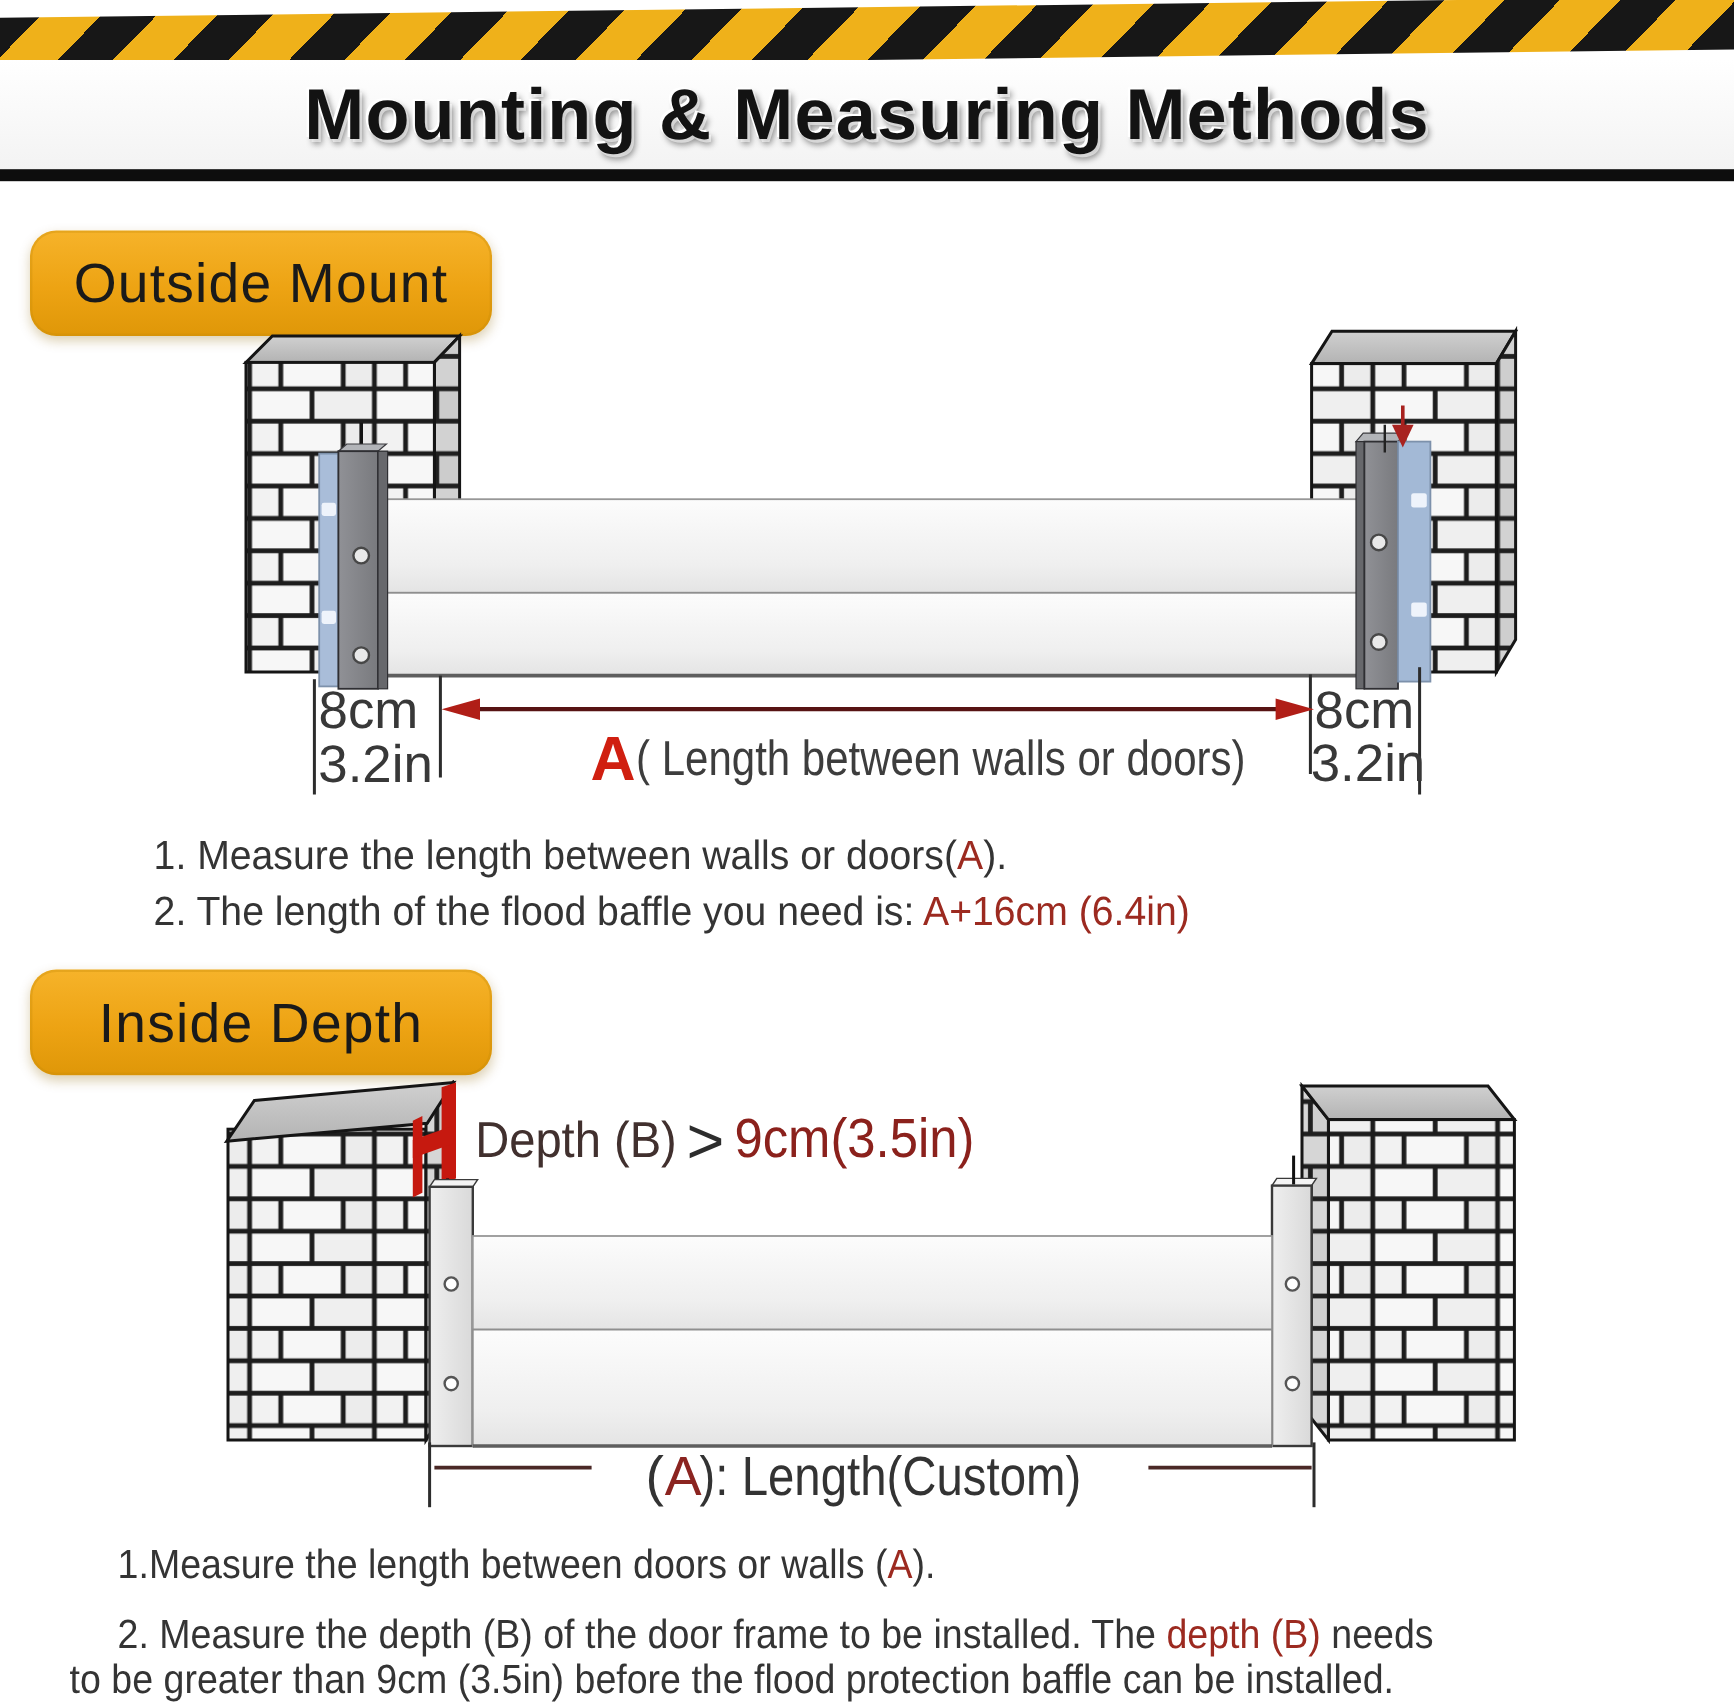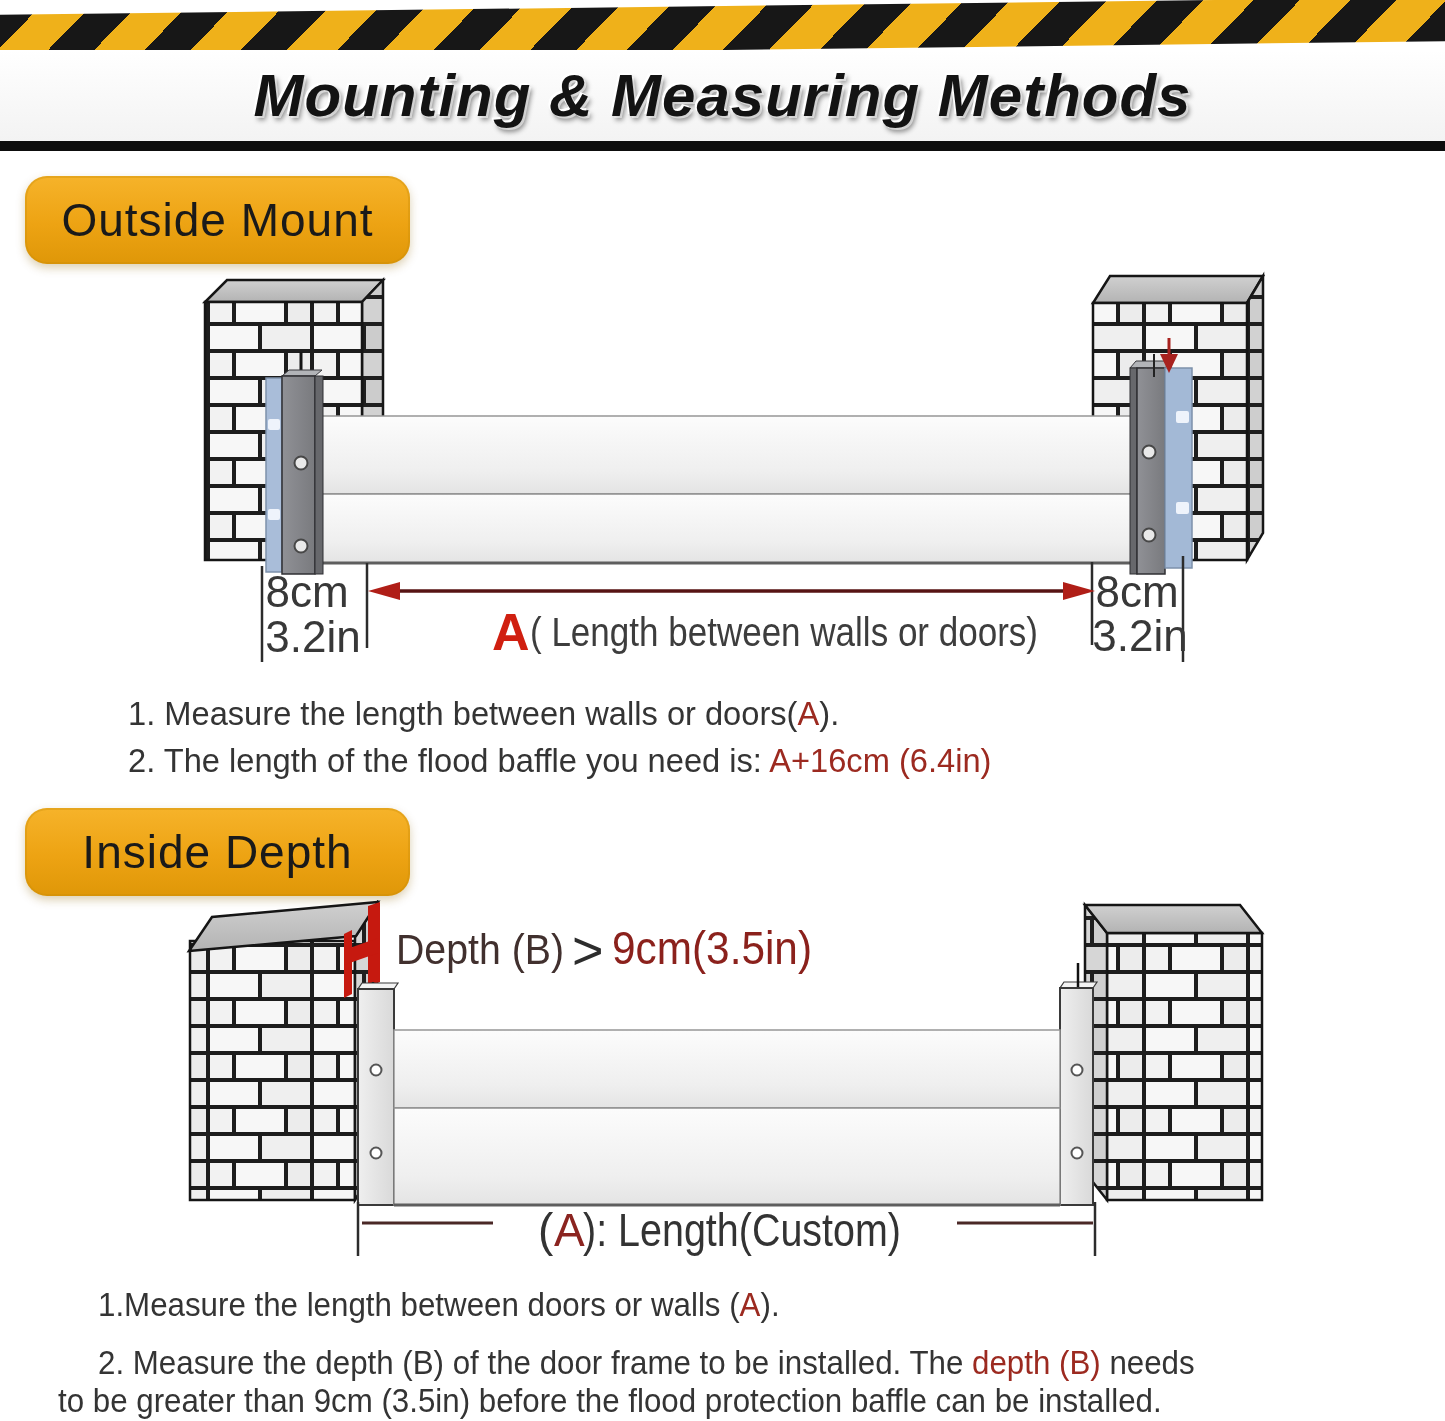--- a/index.html
+++ b/index.html
@@ -6,29 +6,29 @@
   .page{position:relative;width:1445px;height:1421px;background:#ffffff;overflow:hidden;
         font-family:"Liberation Sans",sans-serif;}
   
   .hazard{position:absolute;left:-14px;top:6px;width:1475px;height:44px;
           background:repeating-linear-gradient(135deg,#171717 0 33px,#efb11a 33px 69px);
           transform:rotate(-0.7deg);}
   .titleband{position:absolute;left:0;top:50px;width:100%;height:91px;
              background:linear-gradient(180deg,#ffffff,#f3f3f3);
              display:flex;align-items:center;justify-content:center;}
   .titleband h1{margin:0;font-size:60px;font-weight:bold;color:#131313;letter-spacing:1px;
-             text-shadow:-2px -2px 0 #ffffff,2px 2px 0 rgba(255,255,255,.55),3px 4px 5px rgba(0,0,0,.45);font-style:italic;}
+             text-shadow:-2px -2px 0 #ffffff,2px 2px 0 rgba(255,255,255,.55),3px 4px 5px rgba(0,0,0,.45);}
   .blackbar{position:absolute;left:0;top:141px;width:100%;height:10px;background:#0d0d0d;}
   
   .badge{position:absolute;left:25px;width:385px;height:88px;border-radius:22px;
          background:linear-gradient(180deg,#f6b32a,#eda313 55%,#df9708);
          box-shadow:0 4px 10px rgba(140,100,0,.30), inset 0 0 0 2px rgba(200,140,10,.35);
          display:flex;align-items:center;justify-content:center;
          font-size:46px;color:#1a1a1a;letter-spacing:1px;}
-  .badge-outside{top:176px;text-align:center;}
+  .badge-outside{top:192px;text-align:center;}
   .badge-inside{top:808px;}
   
   .diagram{position:absolute;left:0;width:1445px;}
   #d1{top:262px;height:406px;}
   #d2{top:900px;height:365px;}
   
   .step{position:absolute;margin:0;font-size:34px;color:#343434;white-space:nowrap;
         transform-origin:left center;}
   .sx96{transform:scaleX(0.96);}
   .sx92{transform:scaleX(0.92);}

